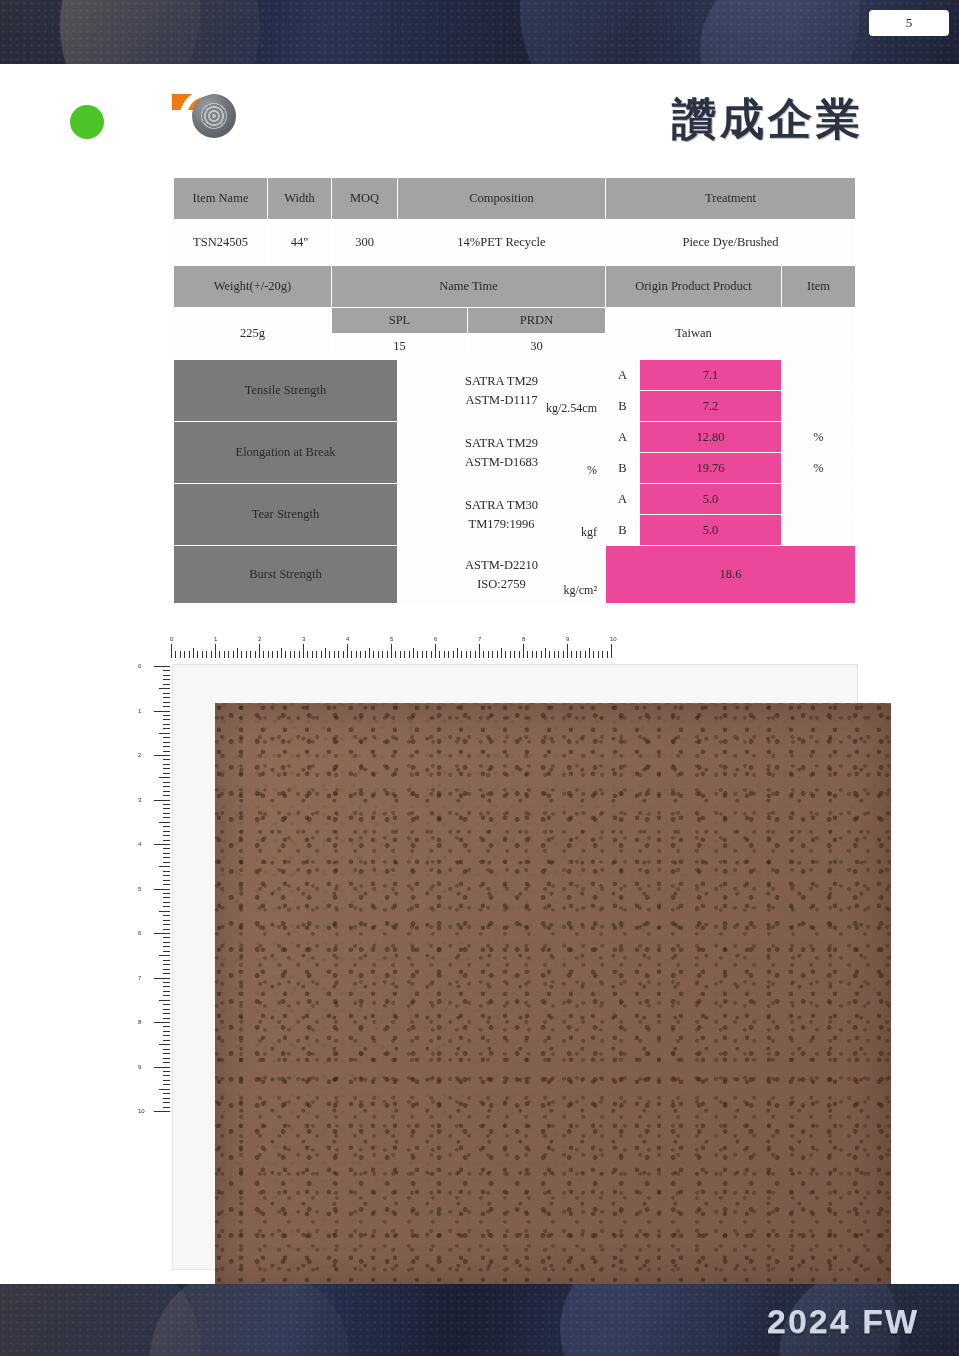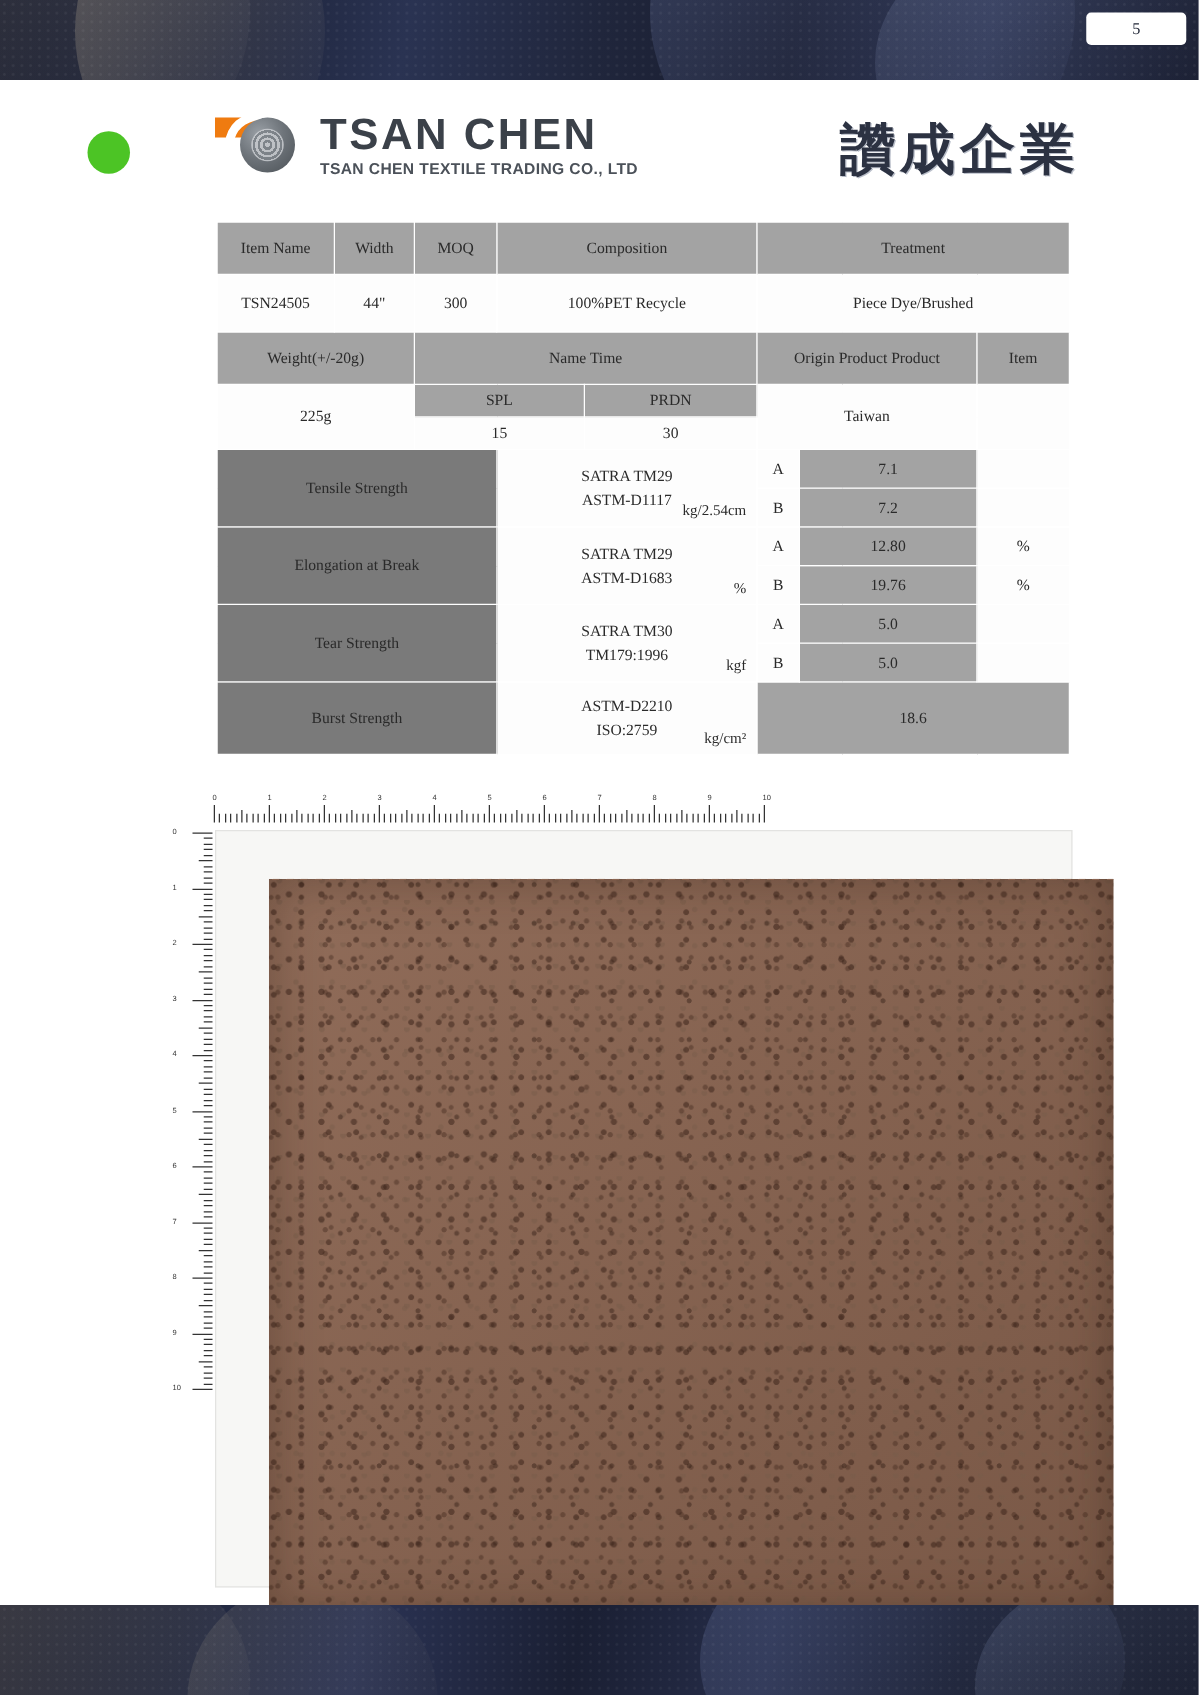--- a/index.html
+++ b/index.html
@@ -132,21 +132,21 @@
   .testcell {
     background:#fdfdfd; border:1px solid #cfcfcf;
     text-align:left; padding-left:10px; position:relative; font-size:13px;
   }
   .testcell .l1 { display:block; line-height:1.45; }
   .testcell .unit { position:absolute; right:8px; bottom:5px; font-size:12px; }
   .abcell {
     background:#fdfdfd; border:1px solid #cfcfcf; text-align:left; padding-left:10px;
     font-size:15px; font-family:"Liberation Serif", serif;
   }
-  .numcell { background:#a3a3a3; border:1px solid #cfcfcf; font-size:14px; font-family:"Liberation Sans", sans-serif; }
+  .numcell { background:#ec4899; border:1px solid #cfcfcf; font-size:14px; font-family:"Liberation Sans", sans-serif; }
   .pctcell { background:#fdfdfd; border:none; font-size:12px; width:26px; text-align:left; }
 
   
   .swatch-area { position:absolute; left:136px; top:636px; width:760px; height:640px; }
   .ruler-h {
     position:absolute; left:35px; top:0; width:440px; height:22px;
   }
   .ruler-v {
     position:absolute; left:0; top:30px; width:34px; height:450px;
   }
@@ -218,24 +218,20 @@
 <div class="card"></div>
 
 <div class="green-dot"></div>
 
 <div class="logo-wrap">
   <div class="logo-mark">
     <div class="orange"></div>
     <div class="sphere"></div>
     <div class="hook"></div>
   </div>
-  <div class="logo-text">
-    <div class="brand">TSAN CHEN</div>
-    <div class="sub">TSAN CHEN TEXTILE TRADING CO., LTD</div>
-  </div>
 </div>
 
 <div class="cn-name">讚成企業</div>
 
 <table class="spec">
   <colgroup>
     <col style="width:94px">
       <col style="width:64px">
       <col style="width:66px">
     <col style="width:70px">
@@ -253,21 +249,21 @@
       <td class="hd">Width</td>
       <td class="hd">MOQ</td>
       <td class="hd" colspan="3">Composition</td>
       <td class="hd" colspan="4">Treatment</td>
     </tr>
 
     <tr>
       <td class="val">TSN24505</td>
       <td class="val">44"</td>
       <td class="val">300</td>
-      <td class="val" colspan="3">100%PET Recycle</td>
+      <td class="val" colspan="3">14%PET Recycle</td>
       <td class="val" colspan="4">Piece Dye/Brushed</td>
     </tr>
 
     <tr>
       <td class="hd" colspan="2">Weight(+/-20g)</td>
       <td class="hd" colspan="4">Name Time</td>
       <td class="hd" colspan="3">Origin Product Product</td>
       <td class="hd">Item</td>
     </tr>
 
@@ -584,13 +580,14 @@
     </div>
   </div>
 </div>
 
 <div class="bottom-band">
   <div class="b1"></div>
   <div class="b2"></div>
   <div class="b3"></div>
   <div class="b4"></div>
   <div class="dots"></div>
+  <div class="season">2024 FW</div>
 </div>
 
 </body></html>

